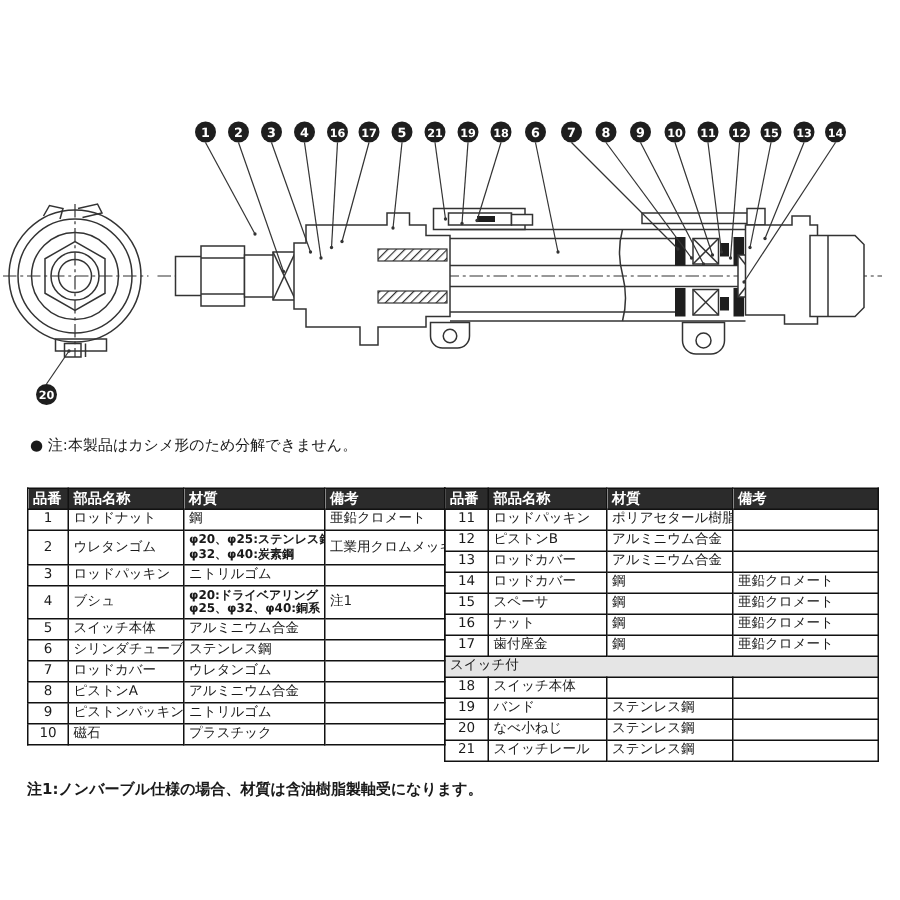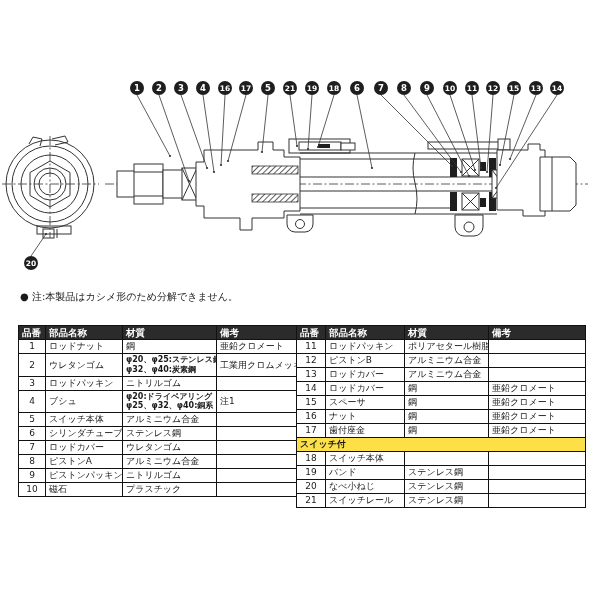--- a/index.html
+++ b/index.html
@@ -7,21 +7,21 @@
         font-family:"DejaVu Sans","Liberation Sans",sans-serif;color:#1a1a1a;}
   svg{position:absolute;left:0;top:0;}
   .note-top{position:absolute;left:20px;top:290px;font-size:10px;font-weight:normal;letter-spacing:0;}
   .note-bottom{position:absolute;left:18px;top:519px;font-size:10px;font-weight:bold;}
   table{position:absolute;border-collapse:collapse;table-layout:fixed;font-size:9px;line-height:1.2;}
   #table-left{left:18px;top:325px;width:278px;}
   #table-right{left:296px;top:325px;width:289px;}
   td,th{border:1px solid #111;padding:1px 3px;overflow:hidden;white-space:nowrap;}
   th{background:#2b2b2b;color:#fff;text-align:left;font-weight:bold;font-size:9.5px;margin-left:36px;}
   td.c-no{text-align:center;}
-  tr.section td{background:#fde047;font-weight:bold;}
+  tr.section td{background:#e5e5e5;font-weight:normal;}
   td .m2{font-size:8px;font-weight:bold;}
   tr{height:14px;}
   .thin{stroke:#333;stroke-width:1;fill:none;}
   .cl{stroke:#333;stroke-width:0.8;fill:none;stroke-dasharray:9 2.5 2 2.5;}
   .blk{fill:#1e1e1e;stroke:none;}
   .wht{fill:#fff;stroke:#333;stroke-width:1;}
 </style>
 </head>
 <body>
 
@@ -407,13 +407,14 @@
           <td class="c-no">21</td>
           <td class="c-name">スイッチレール</td>
           <td class="c-mat">
             <div>ステンレス鋼</div>
           </td>
           <td class="c-rem"></td>
         </tr>
       </tbody>
   </table>
 
+  <div class="note-bottom">注1:ノンバーブル仕様の場合、材質は含油樹脂製軸受になります。</div>
 </div>
 
 </body></html>

